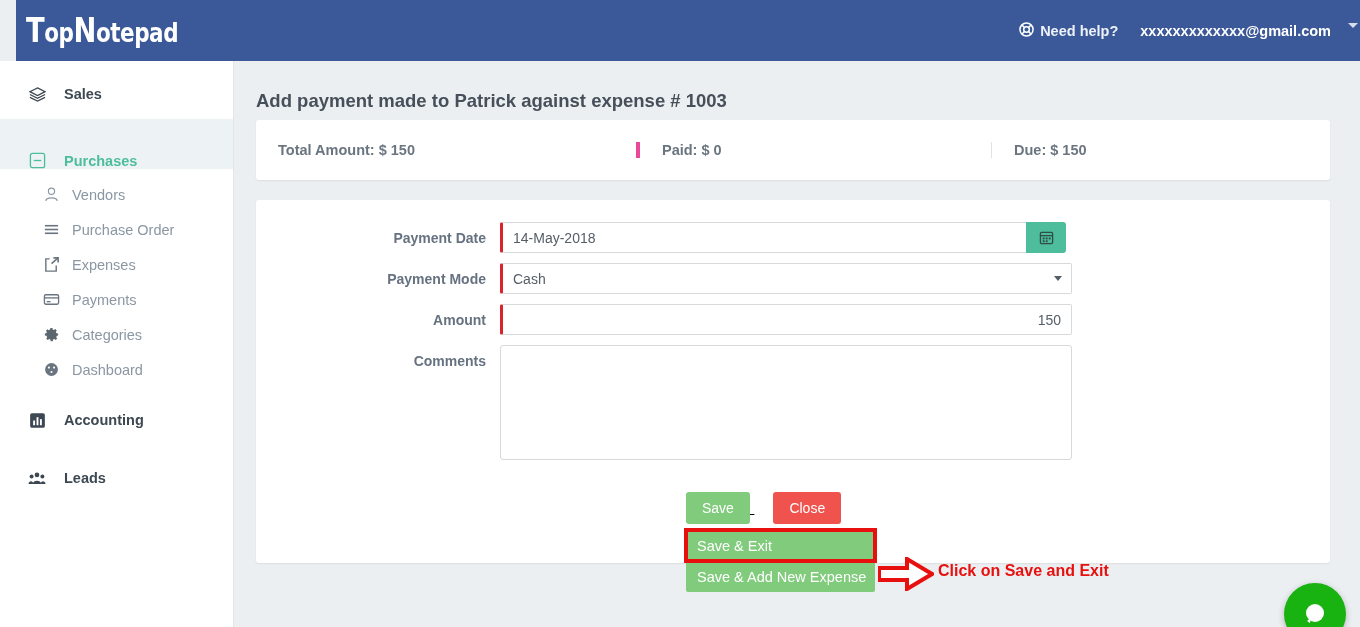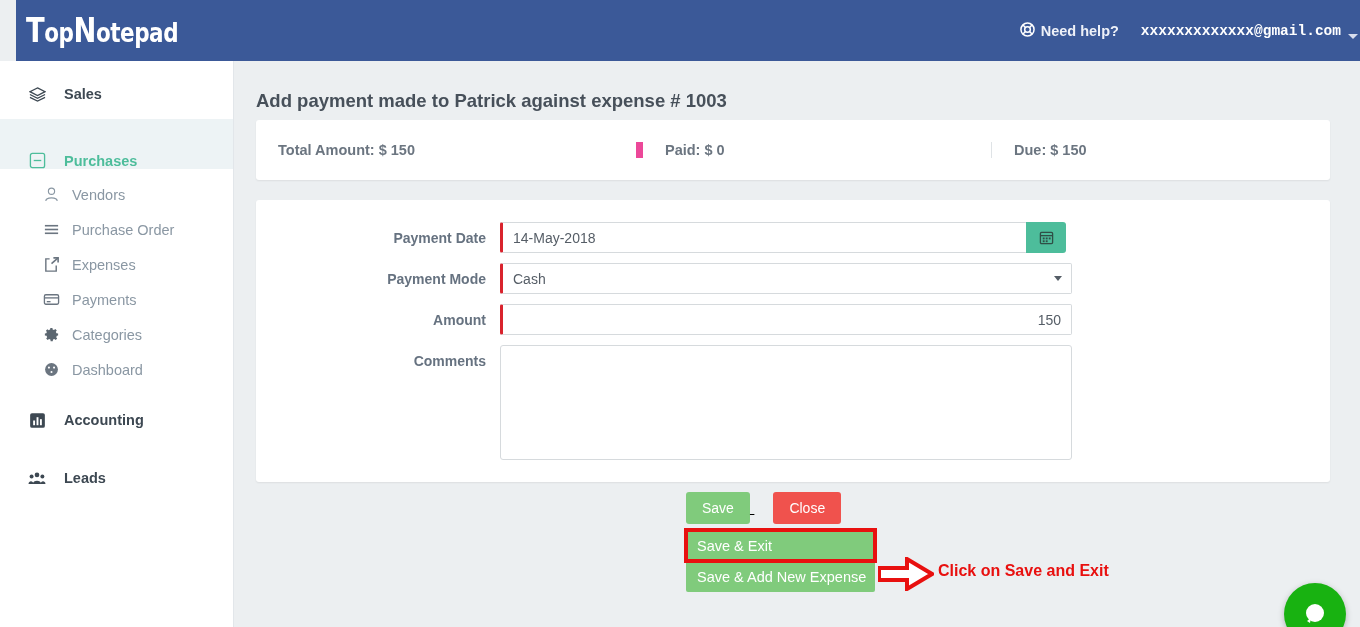--- a/index.html
+++ b/index.html
@@ -24,21 +24,21 @@
     font-stretch: condensed; line-height: 1;
     transform: scaleX(0.92); transform-origin: left center;
   }
   .brand .cap { font-size: 33px; }
   .brand .sm { font-size: 26px; }
   .topbar-right {
     margin-left: auto; display: flex; align-items: center; gap: 22px;
     padding-right: 18px; color: #e8ecf5; font-size: 14.5px; font-weight: 700;
   }
   .need-help { display: flex; align-items: center; gap: 6px; cursor: pointer; color:#eef1f8; }
-  .user-menu { display: flex; align-items: flex-end; gap: 7px; cursor: pointer; color:#ffffff;font-family:Liberation Mono, monospace; }
+  .user-menu { display: flex; align-items: flex-start; gap: 17px; cursor: pointer; color:#ffffff; }
   .caret-down {
     width: 0; height: 0; border-left: 5px solid transparent;
     border-right: 5px solid transparent; border-top: 5px solid #d7dded;
   }
 
   
   .sidebar {
     position: absolute; left: 0; top: 61px; width: 234px; height: 566px;
     background: #ffffff; border-right: 1px solid #e2e6ea;
   }
@@ -64,25 +64,25 @@
   }
   .card {
     background: #ffffff; border-radius: 3px; margin: 0 30px 0 22px;
     box-shadow: 0 1px 2px rgba(0,0,0,0.07);
   }
   .summary { margin-top: 8px; height: 60px; display: flex; align-items: center; }
   .summary .cell {
     font-size: 14.5px; color: #6b7580; font-weight: 700; padding-left: 22px;
   }
   .summary .cell.c1 { width: 380px; }
-  .summary .cell.c2 { width: 355px; border-left: 7px solid #ec4899; }
+  .summary .cell.c2 { width: 355px; border-left: 4px solid #ec4899; }
   .summary .cell.c3 { width: 240px; border-left: 1px solid #dfe3e6; }
   .summary .cell .val { font-weight: 700; color:#6b7580; }
 
-  .form-card { margin-top: 20px; height: 282px; padding-top: 22px; position: relative; }
+  .form-card { margin-top: 20px; height: 363px; padding-top: 22px; position: relative; }
 
   .row { display: flex; align-items: flex-start; margin-bottom: 10px; }
   .lbl {
     width: 244px; text-align: right; padding-right: 14px; padding-top: 8px;
     font-size: 14px; font-weight: 700; color: #667280;
   }
   .field { position: relative; }
   .inp {
     width: 572px; height: 31px; border: 1px solid #d6dadd; border-left: 3px solid #d9232d;
     border-radius: 2px; padding: 0 10px; font-size: 14px; color: #555d66;

